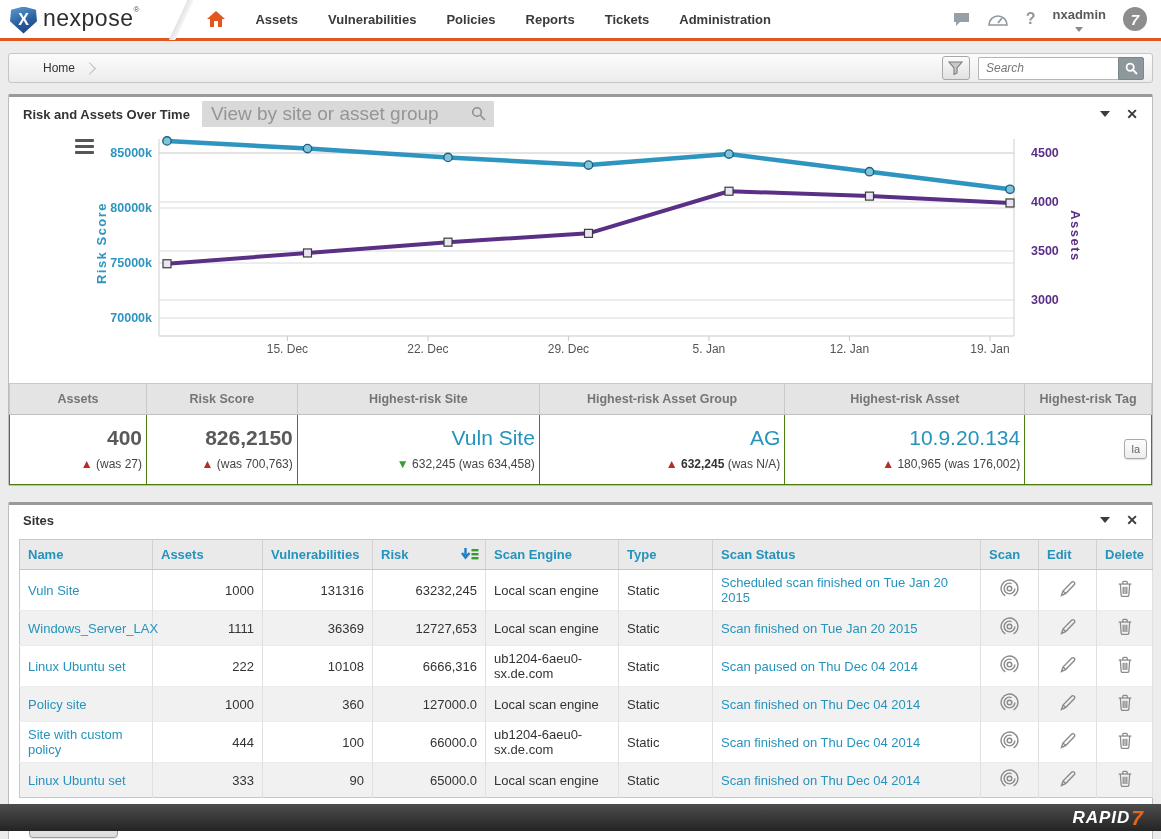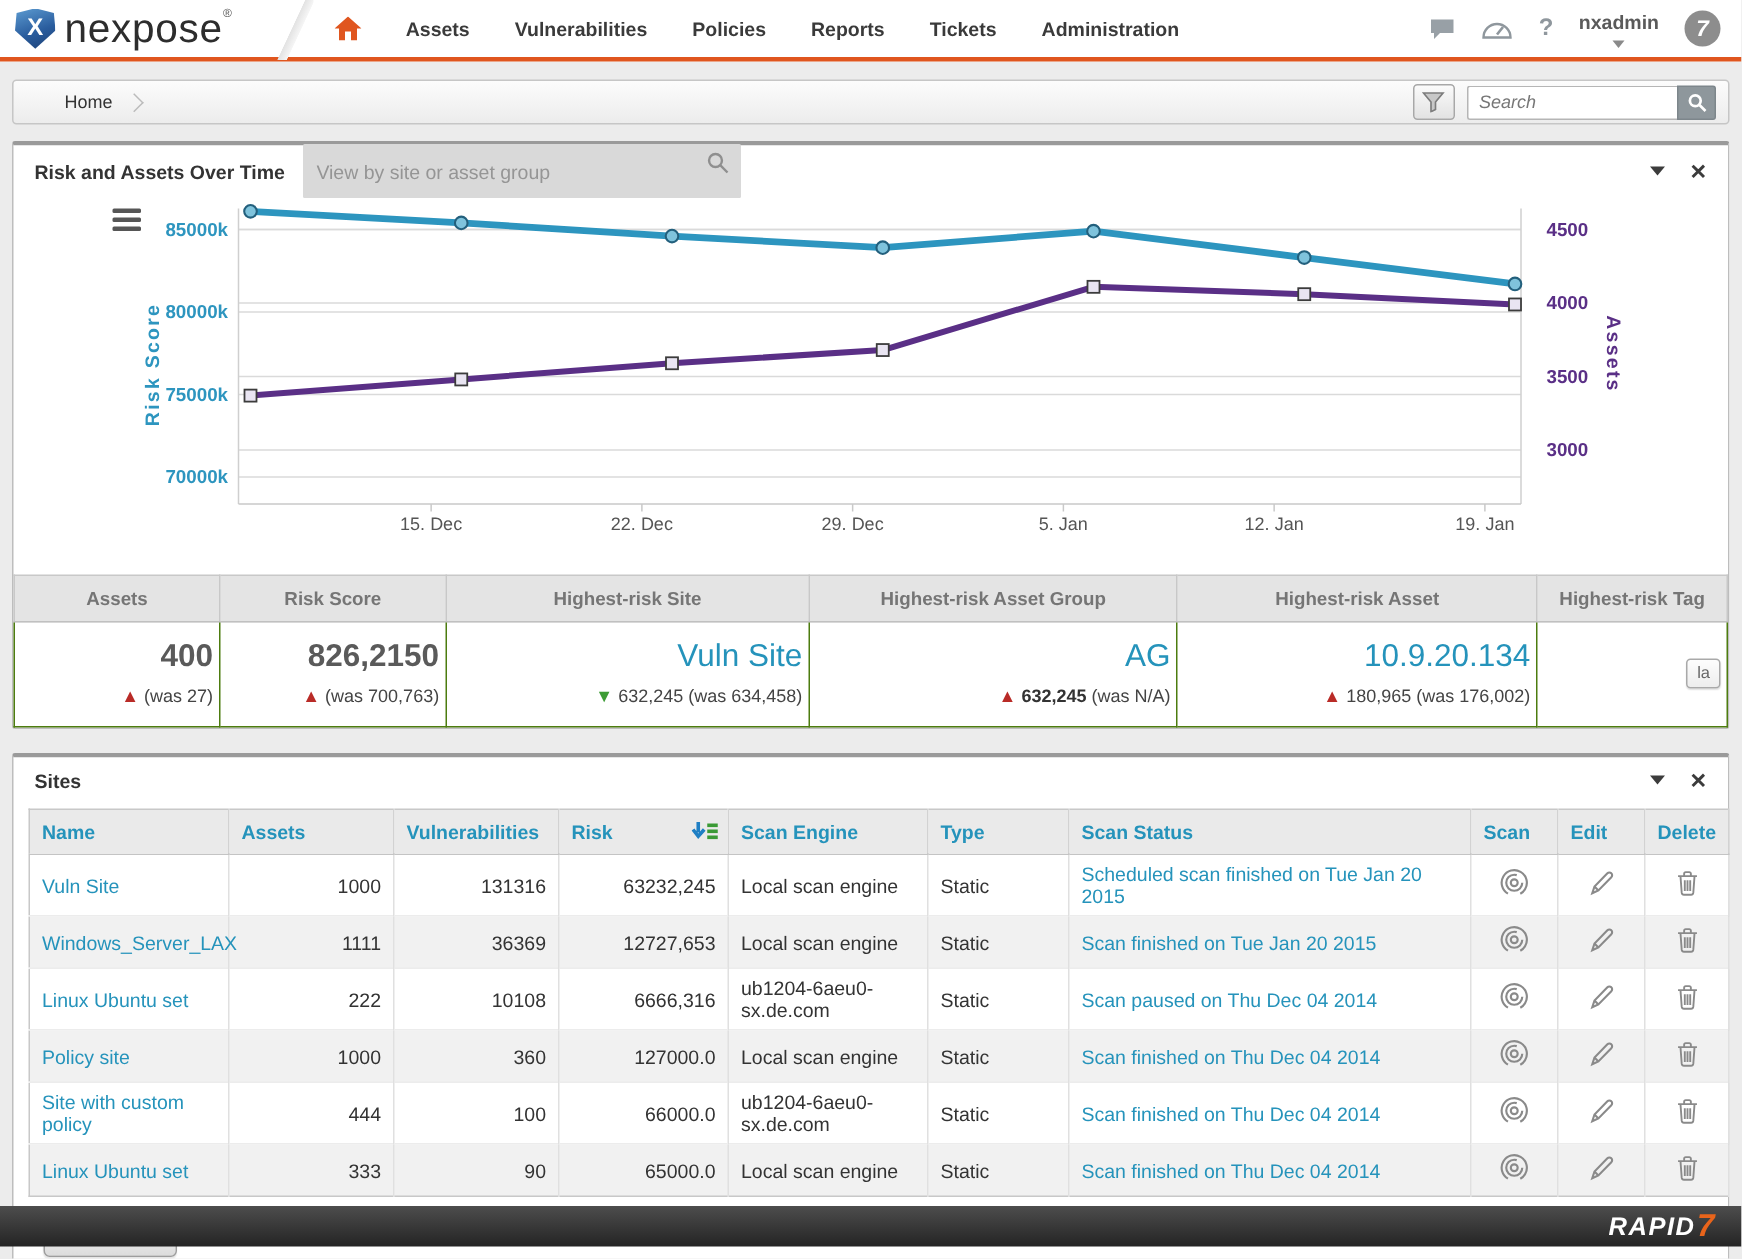--- a/index.html
+++ b/index.html
@@ -10,21 +10,21 @@
     position:relative; overflow:hidden;
   }
   
   .topbar{ height:41px; background:#ffffff; border-bottom:3px solid #e0561f;
            display:flex; align-items:center; padding:0 14px 0 10px; position:relative;}
   .logo-wrap{ display:flex; align-items:flex-start; gap:6px; }
   .logo-shield{ width:27px; height:27px; margin-top:2px;
      background:linear-gradient(160deg,#5c9bd1 0%,#2a5d9e 55%,#1c3f74 100%);
      clip-path:polygon(50% 0,96% 12%,100% 55%,50% 100%,0 55%,4% 12%);
      color:#fff; font-weight:bold; font-size:16px; display:flex; align-items:center; justify-content:center;}
-  .logo-text{ font-size:27px; color:#2d2d2d; letter-spacing:.5px; }
+  .logo-text{ font-size:23px; color:#2d2d2d; letter-spacing:.5px; }
   .logo-reg{ font-size:8px; color:#555; vertical-align:top; }
   .diag{ width:26px; height:41px; margin-left:28px;
      background:linear-gradient(115deg,transparent 46%,#e3e3e3 47%,#f5f5f5 60%,transparent 61%); }
   .mainnav{ display:flex; align-items:center; gap:30px; margin-left:14px; }
   .nav-item{ font-size:13px; font-weight:bold; color:#3a3a3a; cursor:pointer; }
   .home-btn svg{ display:block; }
   .topbar-right{ margin-left:auto; display:flex; align-items:center; gap:17px; }
   .tb-icon{ color:#98a0a6; display:flex; align-items:center; cursor:pointer;}
   .help-q{ font-size:16px; font-weight:bold; color:#8f979d; cursor:pointer;}
   .user-menu{ font-size:13px; font-weight:bold; color:#5a5a5a; display:flex; align-items:center; gap:5px; cursor:pointer;flex-direction:column;}
@@ -50,22 +50,22 @@
   
   .panel{ margin:11px 8px 0 8px; background:#fff; border:1px solid #bdbdbd; border-top:3px solid #9a9a9a;
      border-radius:2px;}
   .panel-head{ display:flex; align-items:center; padding:0 14px; height:34px;}
   .panel-title{ font-size:13px; font-weight:bold; color:#333; white-space:nowrap;}
   .panel-head-controls{ margin-left:auto; display:flex; align-items:center; gap:16px;}
   .collapse-caret{ width:0;height:0;border-left:5px solid transparent;border-right:5px solid transparent;
      border-top:6px solid #3c3c3c; cursor:pointer;}
   .close-x{ font-size:14px; font-weight:bold; color:#3c3c3c; cursor:pointer; line-height:1;}
   .view-filter{ position:relative; margin-left:12px;}
-  .view-filter input{ width:292px; height:36px; background:#d9d9d9; border:none; border-radius:1px;
-     padding:0 30px 0 9px; font-size:13px; color:#555; outline:none; font-family:"Liberation Sans",sans-serif;}
+  .view-filter input{ width:292px; height:26px; background:#d9d9d9; border:none; border-radius:1px;
+     padding:0 30px 0 9px; font-size:19px; color:#555; outline:none; font-family:"Liberation Sans",sans-serif;}
   .view-filter input::placeholder{ color:#959595; }
   .view-filter svg{ position:absolute; right:8px; top:5px;}
   
   .chart-wrap{ position:relative; height:252px; }
   .chart-menu{ position:absolute; left:66px; top:8px; cursor:pointer;}
   .chart-menu div{ width:19px; height:3px; background:#565656; margin-bottom:3px; border-radius:1px;}
   
   table.summary{ width:100%; border-collapse:collapse; table-layout:fixed; }
   table.summary th{ background:#e4e4e4; border:1px solid #c8c8c8; border-bottom:1px solid #c0c0c0;
      font-size:12.5px; color:#757575; font-weight:bold; height:31px;}

